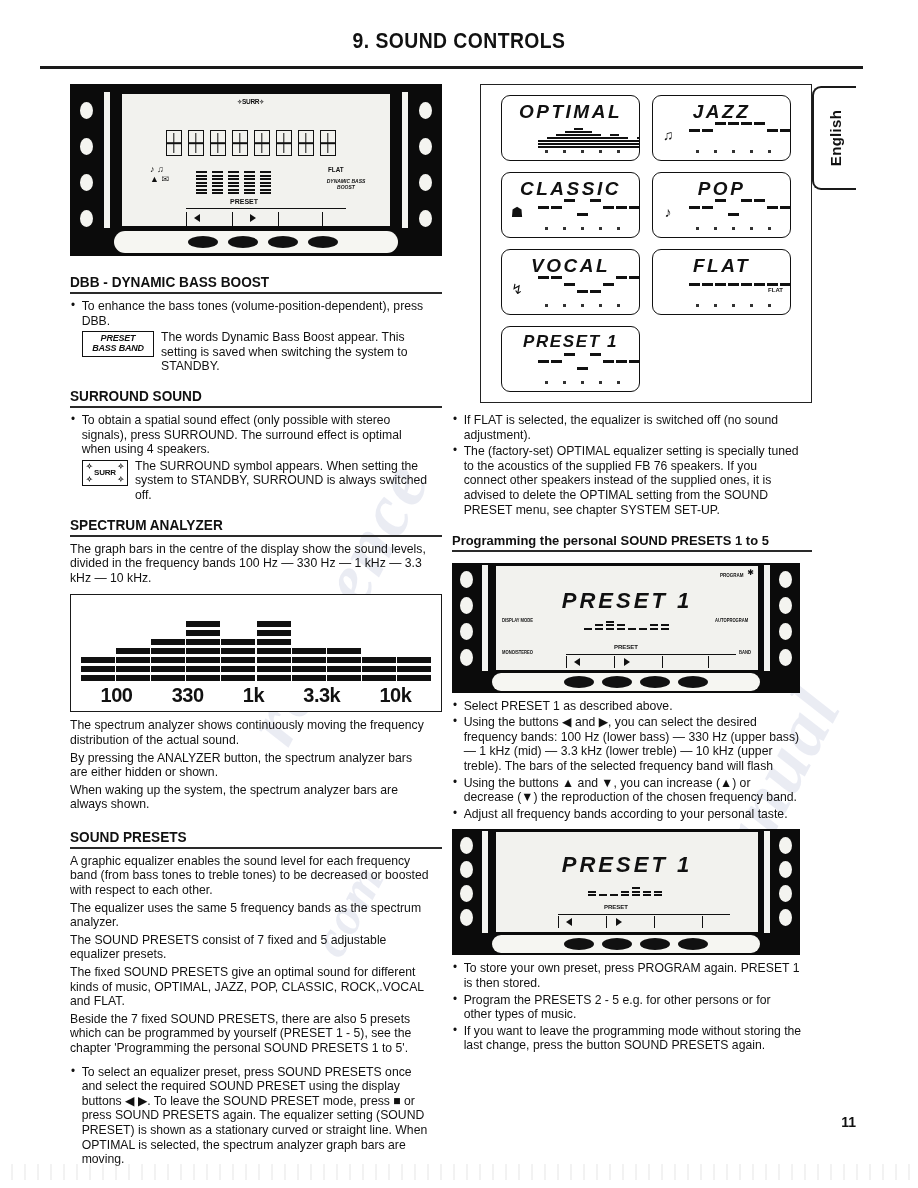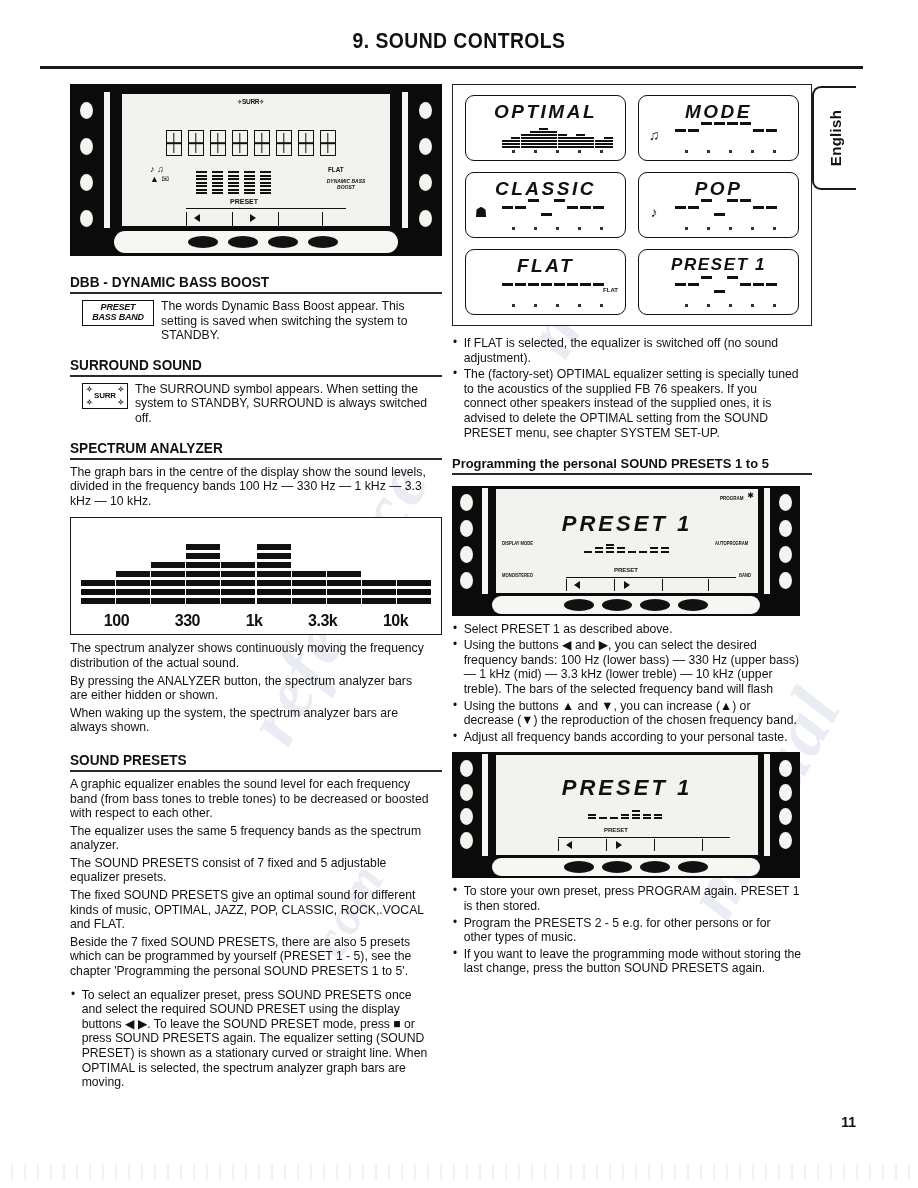--- a/index.html
+++ b/index.html
@@ -192,28 +192,29 @@
   }
   .sa-bars {
     position:absolute; left:10px; right:10px; bottom:30px; top:8px;
     display:flex; align-items:flex-end; justify-content:space-between;
   }
   .sa-col { display:flex; flex-direction:column-reverse; gap:3px; width:34px; }
   .sa-seg { height:6px; background:#111; width:100%; }
   .sa-labels {
     position:absolute; left:10px; right:10px; bottom:4px;
     display:flex; justify-content:space-around;
-    font-size:16px; font-weight:bold; letter-spacing:-.5px;
+    font-size:20px; font-weight:bold; letter-spacing:-.5px;
   }
 
   
   .preset-frame {
     border:1.6px solid #222; background:#fff;
     position:relative;
-    padding:10px 12px;
+    padding:10px 20px;
+    margin-left:28px;
   }
   .preset-grid {
     display:grid; grid-template-columns:1fr 1fr; gap:11px 12px;
   }
   .ppanel {
     position:relative; height:66px;
     border:1.8px solid #111; border-radius:9px; background:#fff;
     overflow:hidden;
   }
   .ppanel .pname {
@@ -383,32 +384,38 @@
         <div class="dev-oval" style="left:158px;bottom:8px;"></div>
         <div class="dev-oval" style="left:198px;bottom:8px;"></div>
         <div class="dev-oval" style="left:238px;bottom:8px;"></div>
       </div>
     </div>
 
     <div class="gap18"></div>
 
     <h3 class="sec">DBB - DYNAMIC BASS BOOST</h3>
     <div class="rule"></div>
+    <ul class="bul">
+      <li>To enhance the bass tones (volume-position-dependent), press DBB.</li>
+    </ul>
     <div class="inline-wrap nb">
       <div class="icon-box">
         <div>PRESET</div>
         <div>BASS BAND</div>
       </div>
       <div class="inline-txt">The words Dynamic Bass Boost appear. This setting is saved when switching the system to STANDBY.</div>
     </div>
 
     <div class="gap14"></div>
 
     <h3 class="sec">SURROUND SOUND</h3>
     <div class="rule"></div>
+    <ul class="bul">
+      <li>To obtain a spatial sound effect (only possible with stereo signals), press SURROUND. The surround effect is optimal when using 4 speakers.</li>
+    </ul>
     <div class="inline-wrap nb">
       <div class="icon-box surr">
         <span class="ray r1">✧</span>
         <span class="ray r2">✧</span>
         <span class="ray r3">✧</span>
         <span class="ray r4">✧</span>
         <span class="sw">SURR</span>
       </div>
       <div class="inline-txt">The SURROUND symbol appears. When setting the system to STANDBY, SURROUND is always switched off.</div>
     </div>
@@ -608,21 +615,21 @@
             </div>
             <div class="pticks">
               <div class="ptick"></div>
               <div class="ptick"></div>
               <div class="ptick"></div>
               <div class="ptick"></div>
               <div class="ptick"></div>
             </div>
           </div>
           <div class="ppanel">
-            <div class="pname">MODE</div>
+            <div class="pname">JAZZ</div>
             <div class="picon" style="font-size: 14px; line-height: 16px; text-align: center;">♫</div>
             <div class="pcurve">
               <div class="dash" style="left: 0px; top: 7px;"></div>
               <div class="dash" style="left: 13px; top: 7px;"></div>
               <div class="dash" style="left: 26px; top: 0px;"></div>
               <div class="dash" style="left: 39px; top: 0px;"></div>
               <div class="dash" style="left: 52px; top: 0px;"></div>
               <div class="dash" style="left: 65px; top: 0px;"></div>
               <div class="dash" style="left: 78px; top: 7px;"></div>
               <div class="dash" style="left: 91px; top: 7px;"></div>
@@ -671,20 +678,41 @@
             </div>
             <div class="pticks">
               <div class="ptick"></div>
               <div class="ptick"></div>
               <div class="ptick"></div>
               <div class="ptick"></div>
               <div class="ptick"></div>
             </div>
           </div>
           <div class="ppanel">
+            <div class="pname">VOCAL</div>
+            <div class="picon" style="font-size: 14px; line-height: 16px; text-align: center;">↯</div>
+            <div class="pcurve">
+              <div class="dash" style="left: 0px; top: 0px;"></div>
+              <div class="dash" style="left: 13px; top: 0px;"></div>
+              <div class="dash" style="left: 26px; top: 7px;"></div>
+              <div class="dash" style="left: 39px; top: 14px;"></div>
+              <div class="dash" style="left: 52px; top: 14px;"></div>
+              <div class="dash" style="left: 65px; top: 7px;"></div>
+              <div class="dash" style="left: 78px; top: 0px;"></div>
+              <div class="dash" style="left: 91px; top: 0px;"></div>
+            </div>
+            <div class="pticks">
+              <div class="ptick"></div>
+              <div class="ptick"></div>
+              <div class="ptick"></div>
+              <div class="ptick"></div>
+              <div class="ptick"></div>
+            </div>
+          </div>
+          <div class="ppanel">
             <div class="pname">FLAT</div>
             <div class="pcurve">
               <div class="dash" style="left: 0px; top: 7px;"></div>
               <div class="dash" style="left: 13px; top: 7px;"></div>
               <div class="dash" style="left: 26px; top: 7px;"></div>
               <div class="dash" style="left: 39px; top: 7px;"></div>
               <div class="dash" style="left: 52px; top: 7px;"></div>
               <div class="dash" style="left: 65px; top: 7px;"></div>
               <div class="dash" style="left: 78px; top: 7px;"></div>
               <div class="dash" style="left: 91px; top: 7px;"></div>

